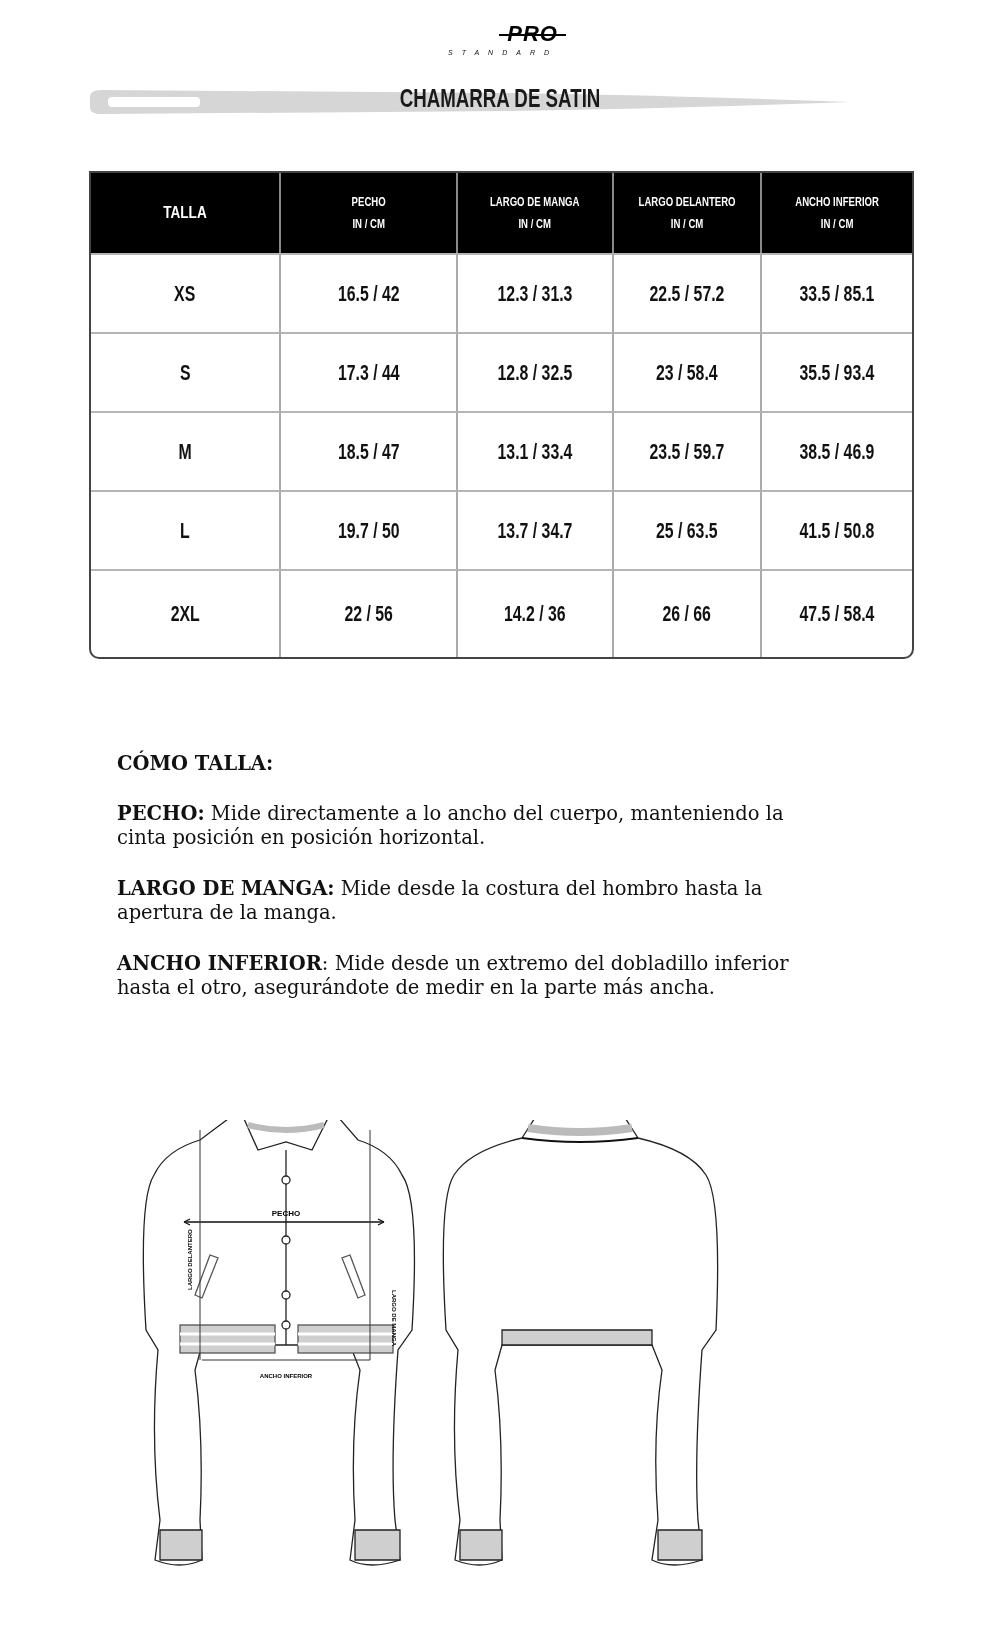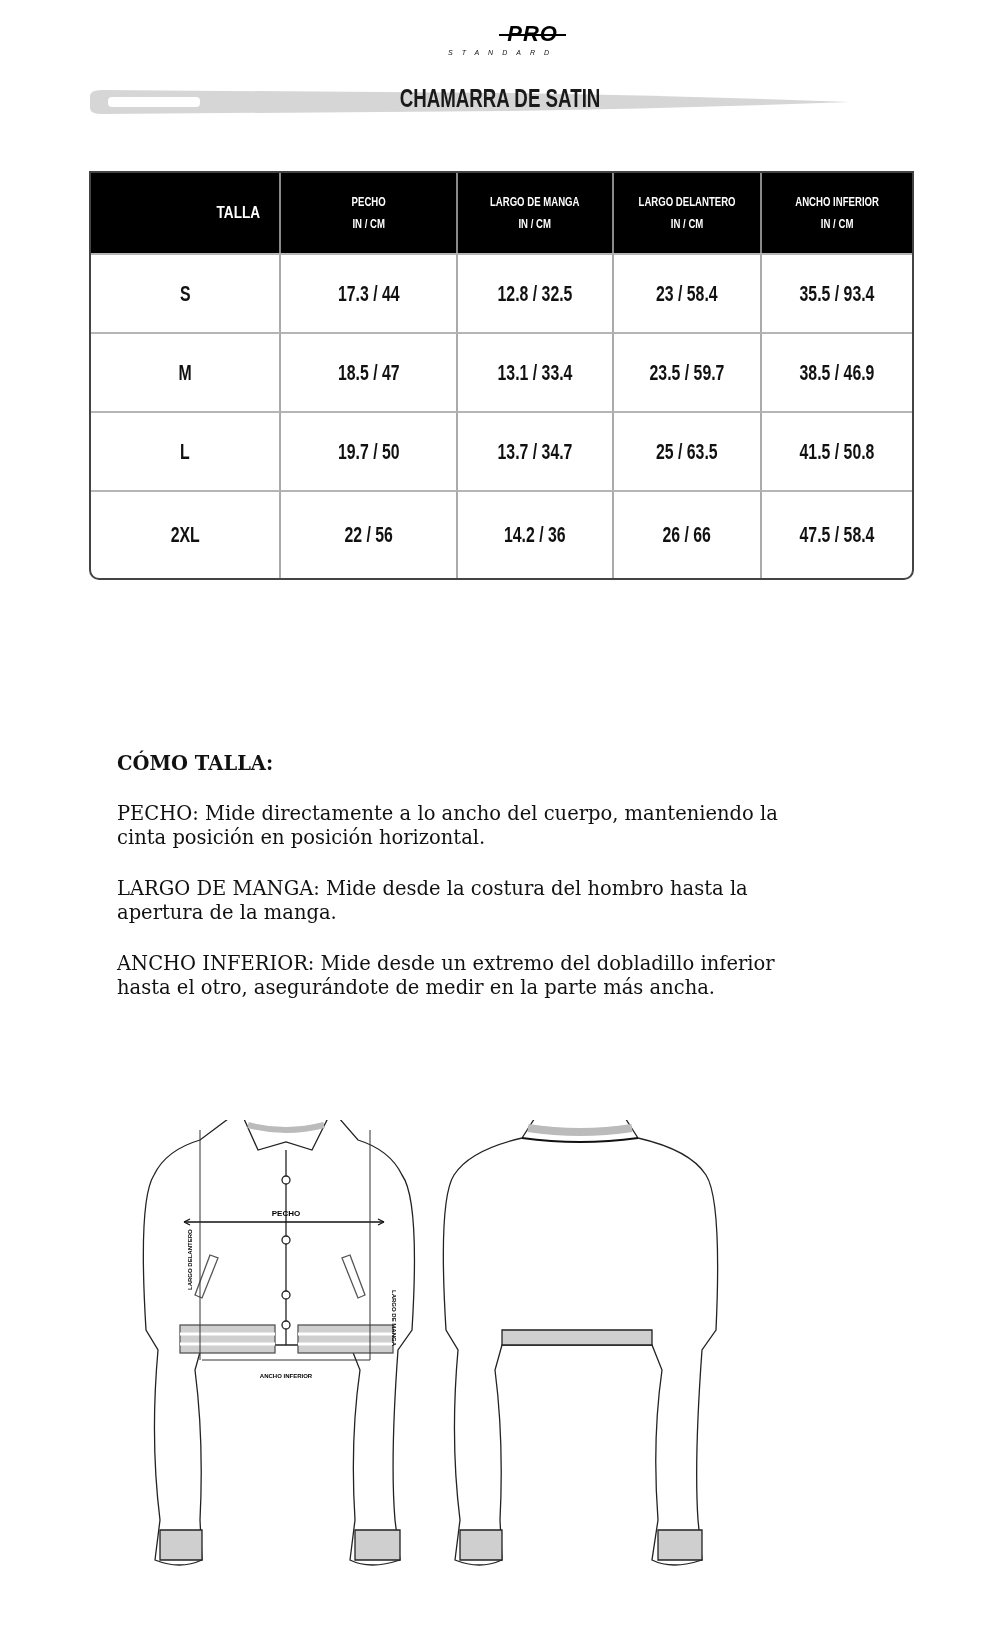--- a/index.html
+++ b/index.html
@@ -15,42 +15,42 @@
   table.size th:last-child { border-right:none; }
   table.size th .hl { display:block; transform:scaleX(0.8); line-height:22px; }
   table.size th.first .hl { font-size:17px; }
   table.size td { height:75px; text-align:center; font-weight:bold; font-size:22px; border-right:2px solid #aaa; border-top:2px solid #b5b5b5; color:#111; }
   table.size td:last-child { border-right:none; }
   table.size td span { display:inline-block; transform:scaleX(0.72); }
   table.size tr:last-child td { height:84px;text-align:center; }
   .howto { position:absolute; left:117px; top:752px; width:700px; font-family:"DejaVu Serif", serif; font-size:19.5px; line-height:24px; color:#111; }
   .howto .h { font-weight:bold; margin-bottom:26px; }
   .howto p { margin:0 0 27px 0; }
-  .howto b { font-weight:normal; }
+  .howto b { font-weight:bold; }
   .drawing { position:absolute; left:140px; top:1120px; }
 </style>
 </head>
 <body>
 
 <div class="logo">
   <div class="logo-mark">PRO</div>
   <div class="logo-sub">STANDARD</div>
 </div>
 
 <svg class="needle" viewBox="0 0 760 28">
   <path d="M0 8 Q0 2 12 2 L420 5 Q600 8 760 14 Q600 20 420 23 L12 26 Q0 26 0 20 Z" fill="#d6d6d6"></path>
   <rect x="18" y="9" width="92" height="10" rx="4" fill="#ffffff"></rect>
 </svg>
 
 <div class="title">CHAMARRA DE SATIN</div>
 
 <table class="size">
   <thead>
     <tr id="hdr">
-        <th class="first" style="width: 180px; text-align: right;">
+        <th class="first" style="width: 180px;">
           <span class="hl">TALLA</span>
         </th>
         <th style="width: 168px;">
           <span class="hl">PECHO</span>
           <span class="hl">IN / CM</span>
         </th>
         <th style="width: 147px;">
           <span class="hl">LARGO DE MANGA</span>
           <span class="hl">IN / CM</span>
         </th>
@@ -58,20 +58,27 @@
           <span class="hl">LARGO DELANTERO</span>
           <span class="hl">IN / CM</span>
         </th>
         <th style="width: 144px;">
           <span class="hl">ANCHO INFERIOR</span>
           <span class="hl">IN / CM</span>
         </th>
       </tr>
   </thead>
   <tbody id="tbody">
+      <tr>
+        <td><span>XS</span></td>
+        <td><span>16.5 / 42</span></td>
+        <td><span>12.3 / 31.3</span></td>
+        <td><span>22.5 / 57.2</span></td>
+        <td><span>33.5 / 85.1</span></td>
+      </tr>
       <tr>
         <td><span>S</span></td>
         <td><span>17.3 / 44</span></td>
         <td><span>12.8 / 32.5</span></td>
         <td><span>23 / 58.4</span></td>
         <td><span>35.5 / 93.4</span></td>
       </tr>
       <tr>
         <td><span>M</span></td>
         <td><span>18.5 / 47</span></td>

